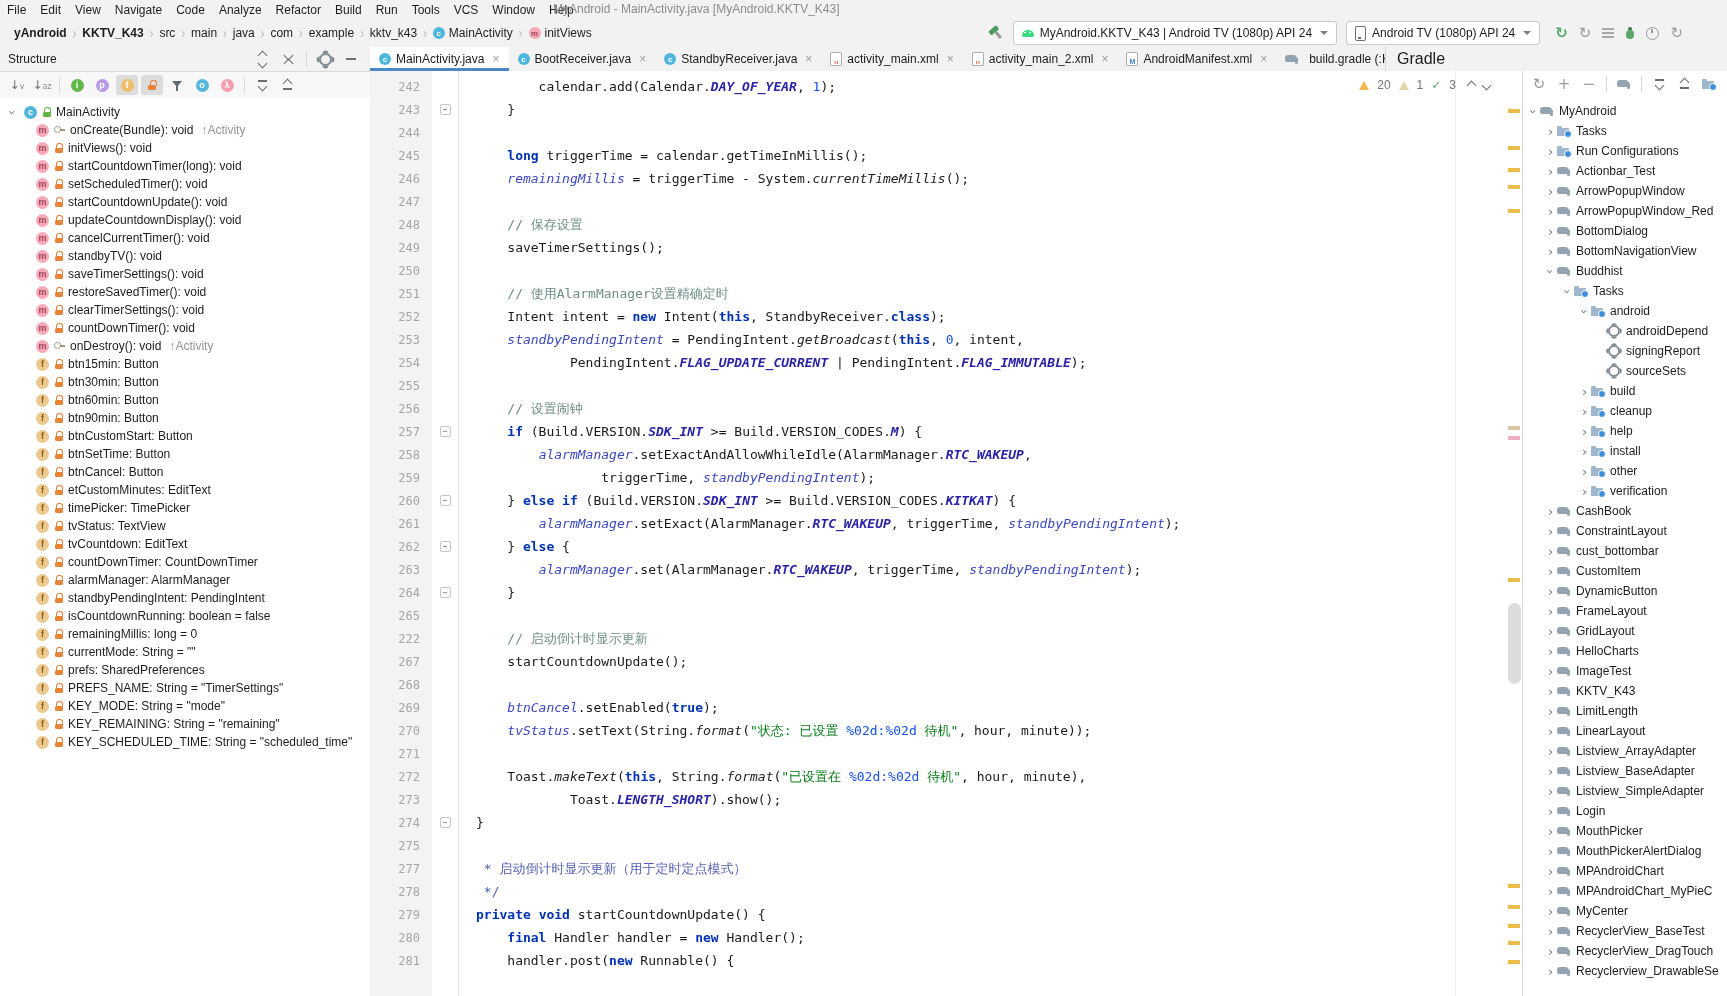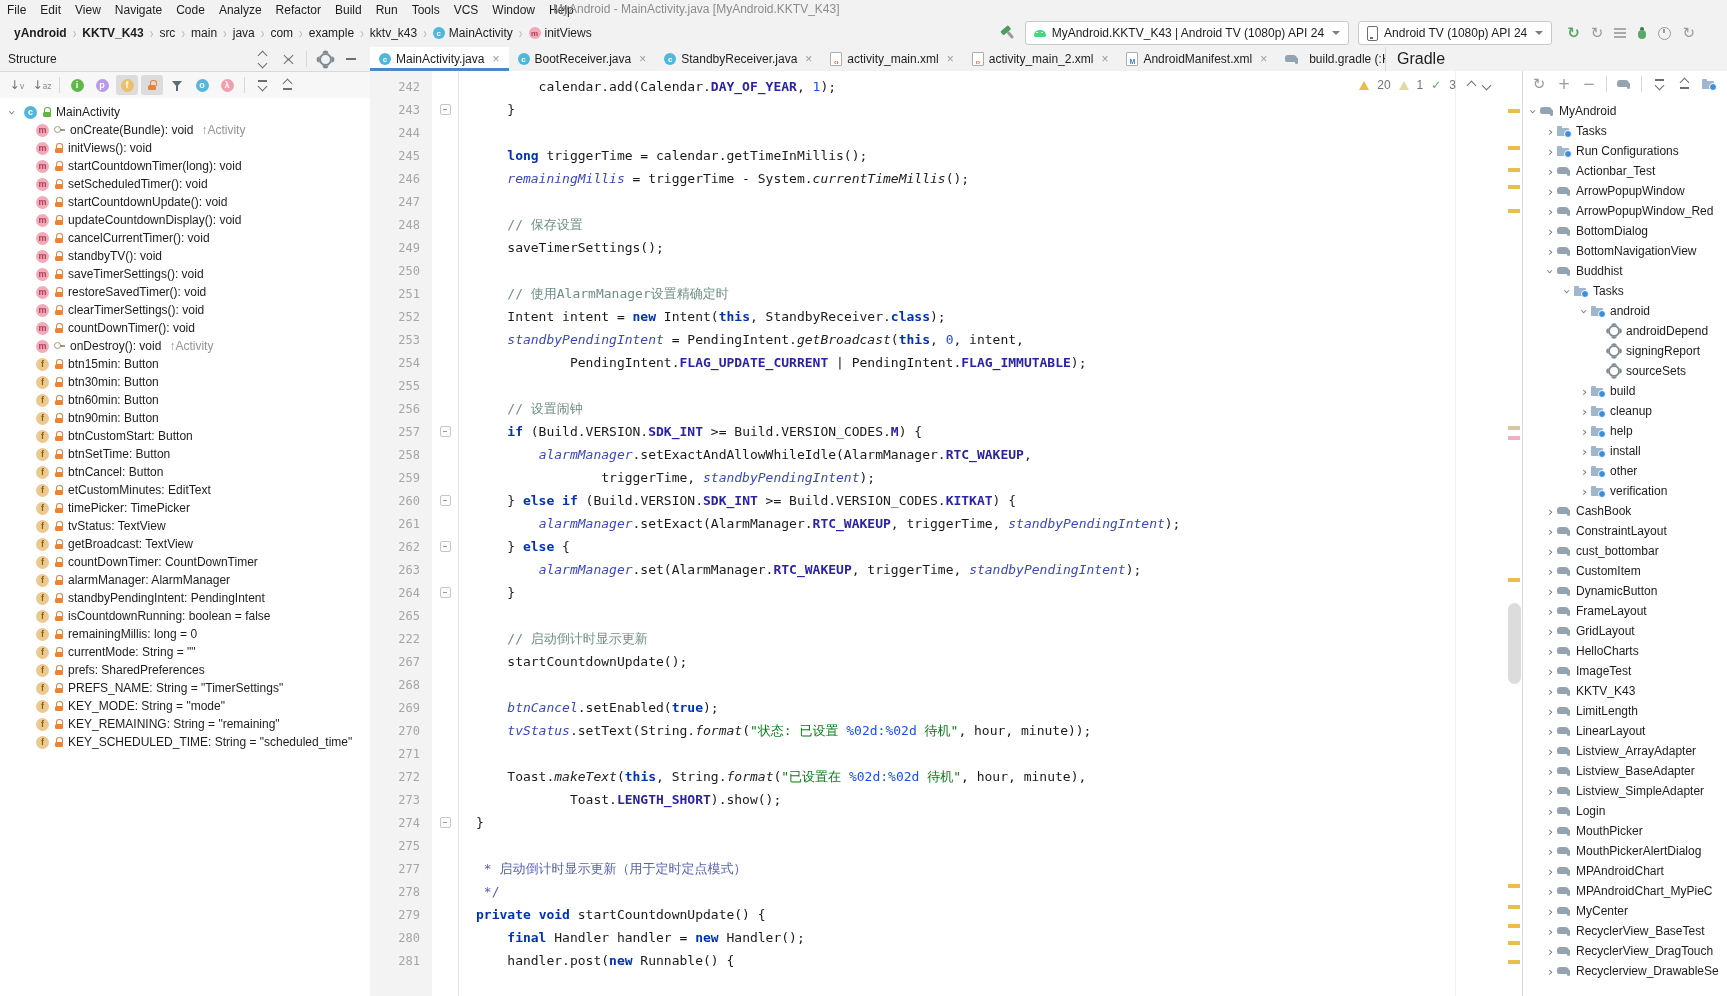--- a/index.html
+++ b/index.html
@@ -7,21 +7,21 @@
        font-family:"Liberation Sans",sans-serif;color:#1D1D1D;-webkit-font-smoothing:antialiased}
   
   #menubar{position:absolute;left:0;top:0;right:0;height:19px;display:flex;align-items:center;font-size:12px}
   .menu-item{padding:0 7px;cursor:default}
   #win-title{position:absolute;left:553px;top:2px;color:#8C8C8C;font-size:12px}
   #toolbar{position:absolute;left:0;top:19px;right:0;height:28px;display:flex;align-items:center;border-bottom:1px solid #DDDDDD}
   #breadcrumbs{display:flex;align-items:center;font-size:12px;padding-left:12px;white-space:nowrap}
   .bc-item{padding:0 2px}
   .bc-bold{font-weight:bold}
   .bc-sep{color:#B5B5B5;font-size:11px;padding:0 4px;transform:scaleY(1.3);display:inline-block}
-  .tb-right{margin-left:auto;display:flex;align-items:center;gap:9px;padding-right:30px}
+  .tb-right{margin-left:auto;display:flex;align-items:center;gap:9px;padding-right:42px}
   .combo{height:22px;border:1px solid #C9C9C9;border-radius:3px;background:#fff;display:flex;align-items:center;gap:6px;padding:0 8px;font-size:12px;white-space:nowrap}
   .combo .caret{width:0;height:0;border-left:4px solid transparent;border-right:4px solid transparent;border-top:4px solid #7E7E7E;margin-left:2px}
   .actions{display:flex;align-items:center;gap:11px;margin-left:6px}
   
   .cc{width:13px;height:13px;border-radius:50%;display:inline-flex;align-items:center;justify-content:center;
       font-size:9px;font-weight:bold;color:#fff;flex:none;font-family:"Liberation Sans",sans-serif}
   .cc-class{background:#4FB7DC}
   .cc-method{background:#F5A9B8;color:#A24458}
   .cc-field{background:#ECC98E;color:#8A6116}
   .cc-sm{width:12px;height:12px;font-size:8px}
@@ -101,21 +101,21 @@
   .fm{width:9px;height:9px;border:1px solid #C6C6C6;border-radius:2px;background:#FCFCFC;position:relative}
   .fm::after{content:"";position:absolute;left:2px;top:3.5px;width:4px;height:1px;background:#9A9A9A}
   .code{font:13px/23px "DejaVu Sans Mono",monospace;white-space:pre;padding-left:18px;color:#1A1A1A}
   .kw{color:#0033B3;font-weight:bold}
   .num{color:#1750EB}
   .str{color:#067D17}
   .fmt{color:#1750EB}
   .cmt{color:#6E8E85}
   .doc{color:#5661B3}
   .fld{color:#3B48BF;font-style:italic}
-  .cst{color:#2A23A5;font-weight:bold;}
+  .cst{color:#2A23A5;font-weight:bold;font-style:italic}
   .sm{color:#222;font-style:italic}
   #inspections{position:absolute;top:7px;right:32px;display:flex;align-items:center;gap:8px;font-size:12px;color:#757575}
   .tri{width:0;height:0;border-left:5px solid transparent;border-right:5px solid transparent;border-bottom:9px solid #EFB94F}
   .tri.weak{border-bottom-color:#E3D6A8}
   .typo{color:#59A869;font-weight:bold;font-family:"DejaVu Sans",sans-serif}
   #stripe{position:absolute;right:0;top:0;bottom:0;width:16px}
   .mark{position:absolute;right:2px;width:12px;height:4px}
   .thumb{position:absolute;right:1px;width:13px;background:rgba(140,140,140,.30);border-radius:7px}
   
   #gradle-panel{position:absolute;left:1522px;top:71px;right:0;bottom:0;background:#fff;border-left:1px solid #D9D9D9;overflow:hidden}
@@ -401,21 +401,21 @@
           <span>timePicker: TimePicker</span>
         </div>
         <div class="srow" style="padding-left: 36px;">
           <span class="cc cc-field">f</span>
           <span class="lk lk-orange"></span>
           <span>tvStatus: TextView</span>
         </div>
         <div class="srow" style="padding-left: 36px;">
           <span class="cc cc-field">f</span>
           <span class="lk lk-orange"></span>
-          <span>getBroadcast: TextView</span>
+          <span>tvCountdown: EditText</span>
         </div>
         <div class="srow" style="padding-left: 36px;">
           <span class="cc cc-field">f</span>
           <span class="lk lk-orange"></span>
           <span>countDownTimer: CountDownTimer</span>
         </div>
         <div class="srow" style="padding-left: 36px;">
           <span class="cc cc-field">f</span>
           <span class="lk lk-orange"></span>
           <span>alarmManager: AlarmManager</span>

